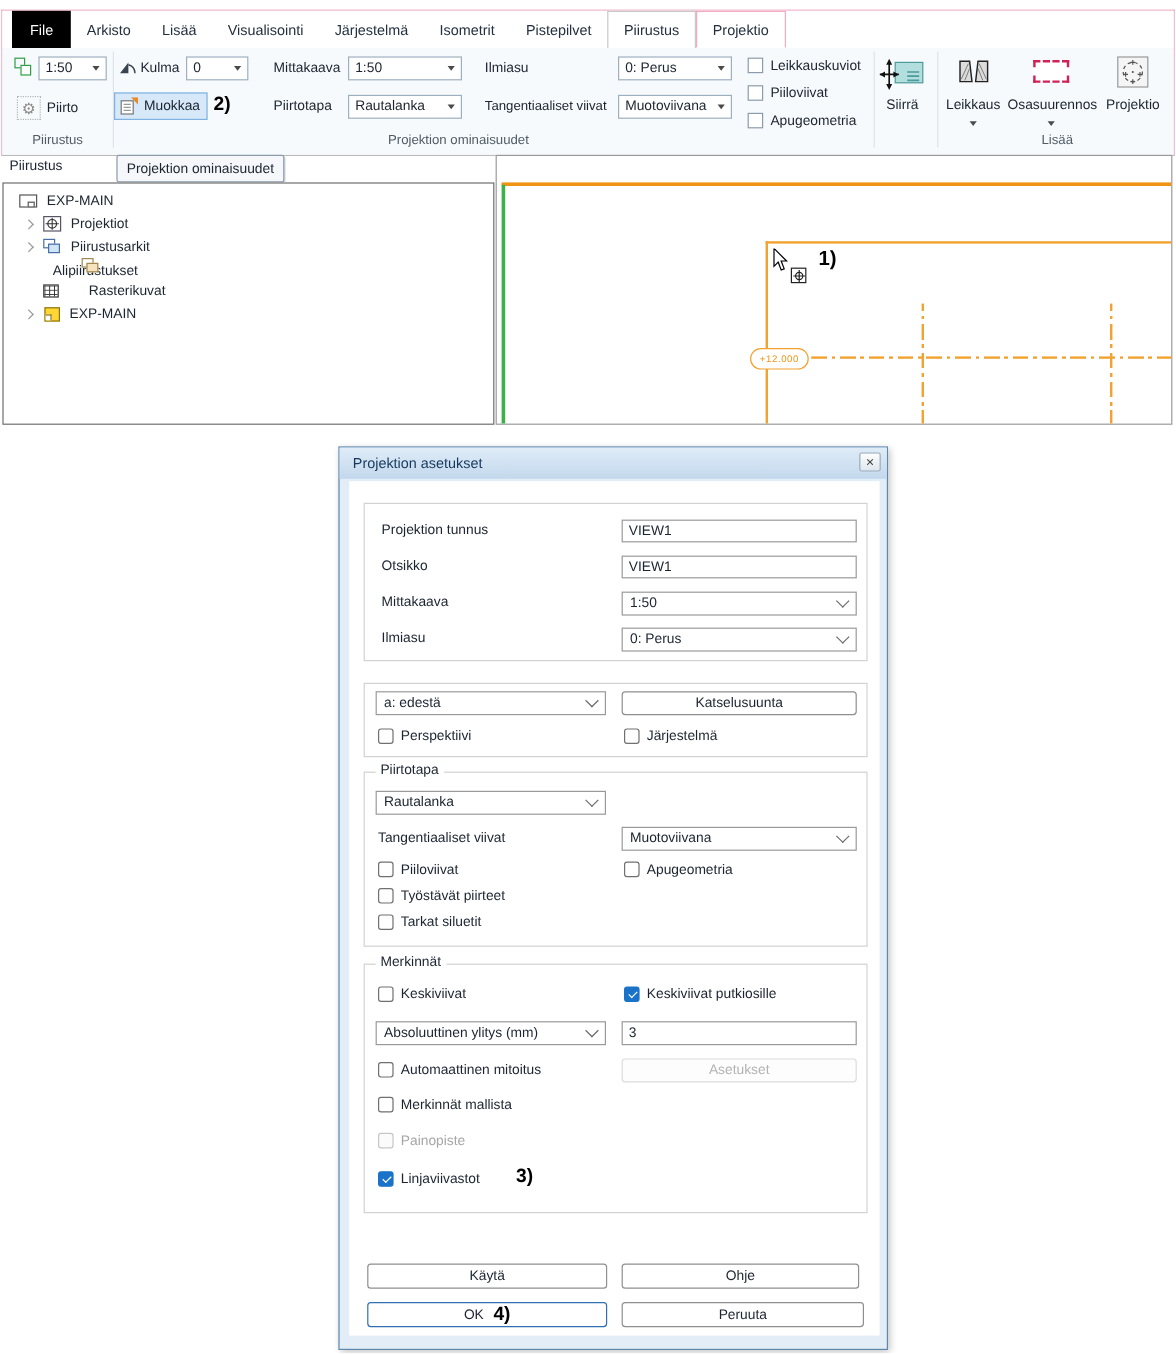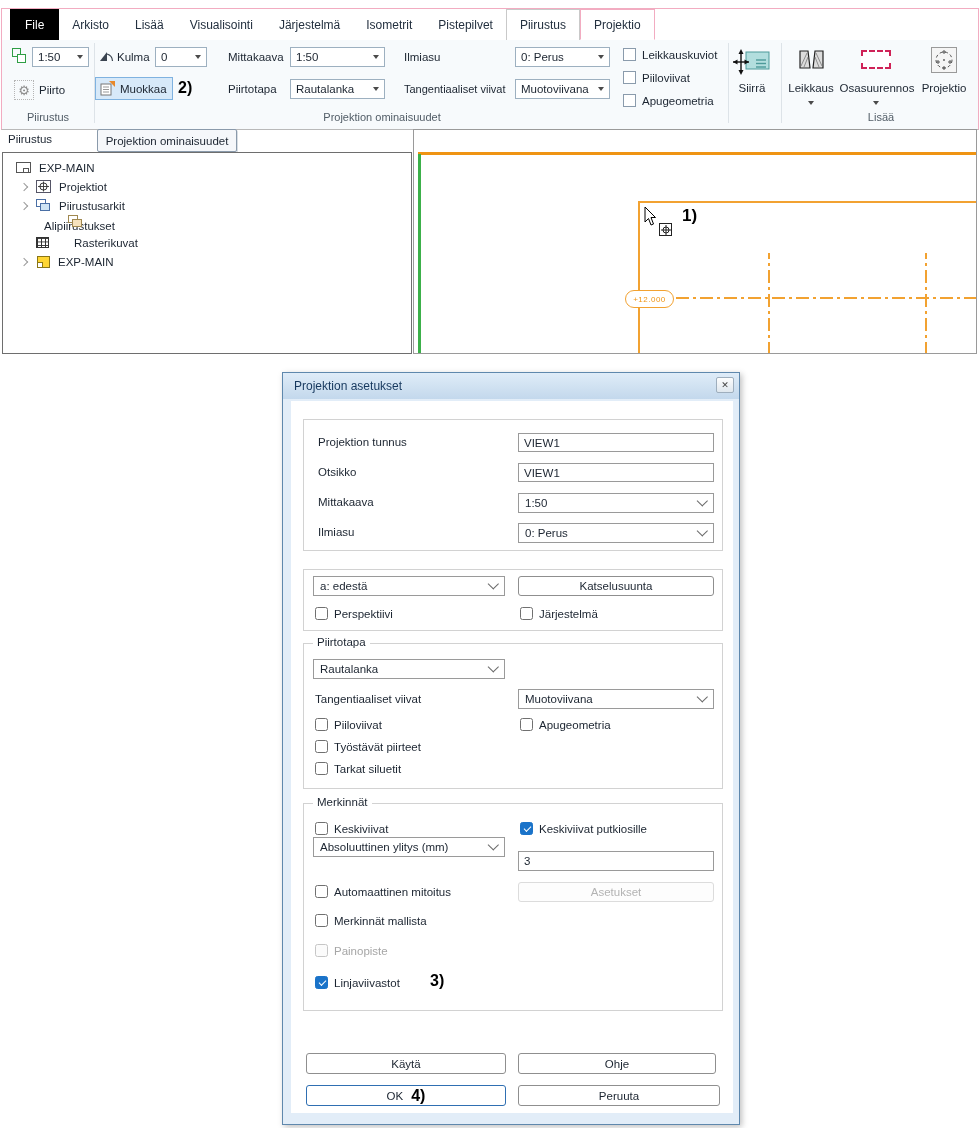--- a/index.html
+++ b/index.html
@@ -386,21 +386,21 @@
       <span class="legend">Merkinnät</span>
     </div>
     <div class="cb" style="left:32px;top:449px;">
       <span class="bx"></span>
       <span class="tx">Keskiviivat</span>
     </div>
     <div class="cb checked" style="left:237px;top:449px;">
       <span class="bx"></span>
       <span class="tx">Keskiviivat putkiosille</span>
     </div>
-    <div class="dcombo" style="left:30px;top:464px;width:192px;">
+    <div class="dcombo" style="left:30px;top:478px;width:192px;">
       <span>Absoluuttinen ylitys (mm)</span>
         <span class="vchev"></span>
     </div>
     <div class="tin" style="left:235px;top:478px;width:196px;height:20px;">3</div>
     <div class="cb" style="left:32px;top:512px;">
       <span class="bx"></span>
       <span class="tx">Automaattinen mitoitus</span>
     </div>
     <div class="dbtn disabled" style="left:235px;top:509px;width:196px;height:20px;">Asetukset</div>
     <div class="cb" style="left:32px;top:541px;">

